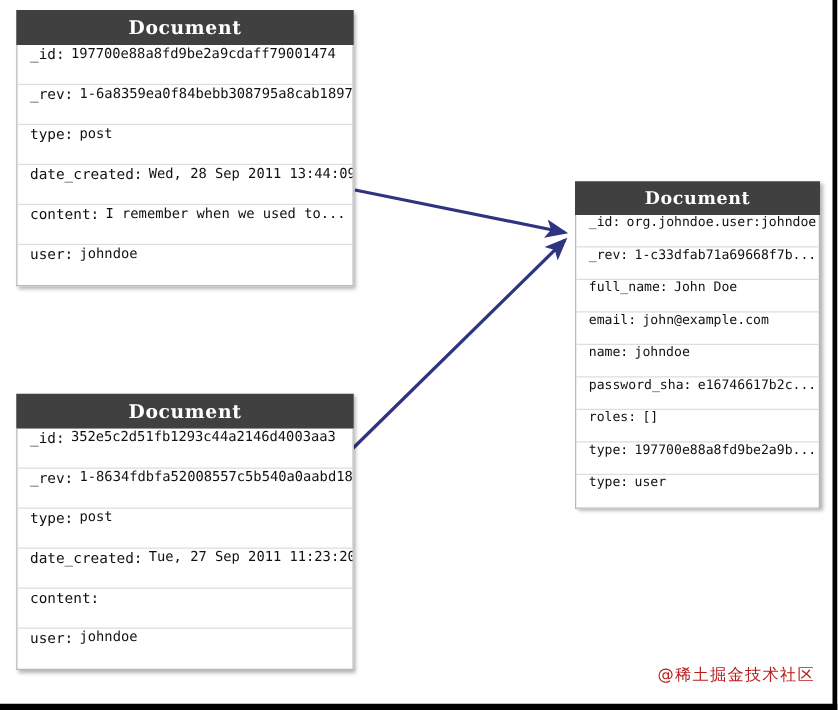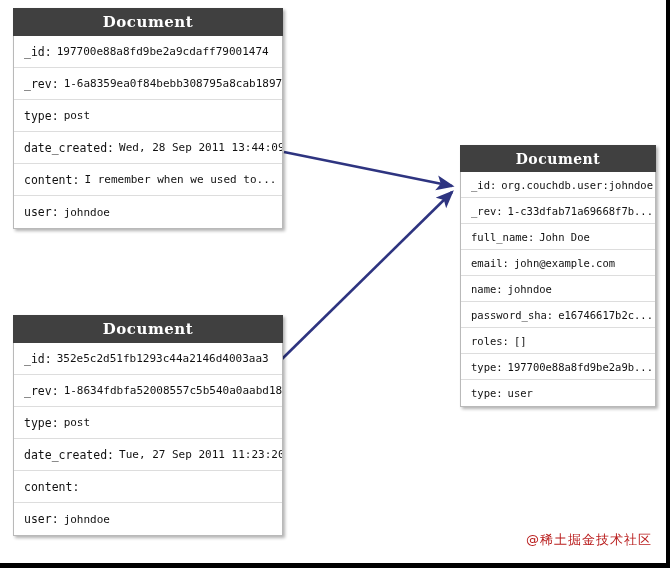--- a/index.html
+++ b/index.html
@@ -42,21 +42,20 @@
   }
   .doc-body {
     border: 1px solid #b9b9b9;
     border-top: none;
     box-sizing: border-box;
     background: #ffffff;
   }
   .doc-row {
     box-sizing: border-box;
     display: flex;
-    align-items: center;
     border-bottom: 1px solid #dddddd;
     padding-left: 10px;
     white-space: nowrap;
     overflow: hidden;
     color: #111111;
   }
   .doc-row:last-child { border-bottom: none; }
   .row-key  { color: #111111; }
   .row-val  { color: #111111; padding-left: 5px; }
 
@@ -170,21 +169,21 @@
         <span class="row-val">johndoe</span>
       </div>
     </div>
   </div>
 
   <div class="doc-box" id="box-user">
     <div class="doc-header">Document</div>
     <div class="doc-body">
       <div class="doc-row">
         <span class="row-key">_id:</span>
-        <span class="row-val">org.couchdb.user:johndoe</span>
+        <span class="row-val">org.johndoe.user:johndoe</span>
       </div>
       <div class="doc-row">
         <span class="row-key">_rev:</span>
         <span class="row-val">1-c33dfab71a69668f7b...</span>
       </div>
       <div class="doc-row">
         <span class="row-key">full_name:</span>
         <span class="row-val">John Doe</span>
       </div>
       <div class="doc-row">

